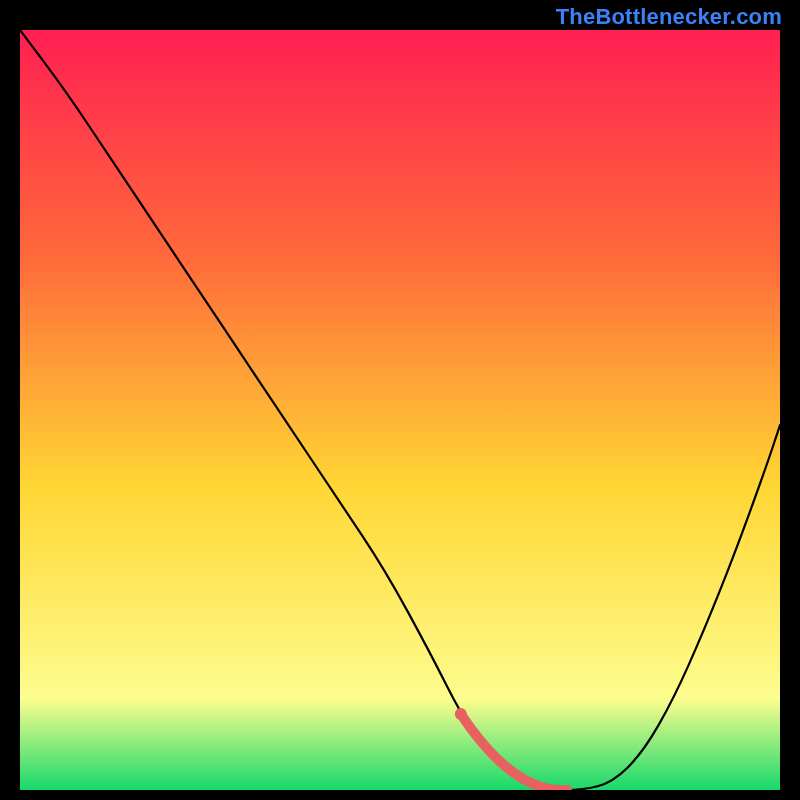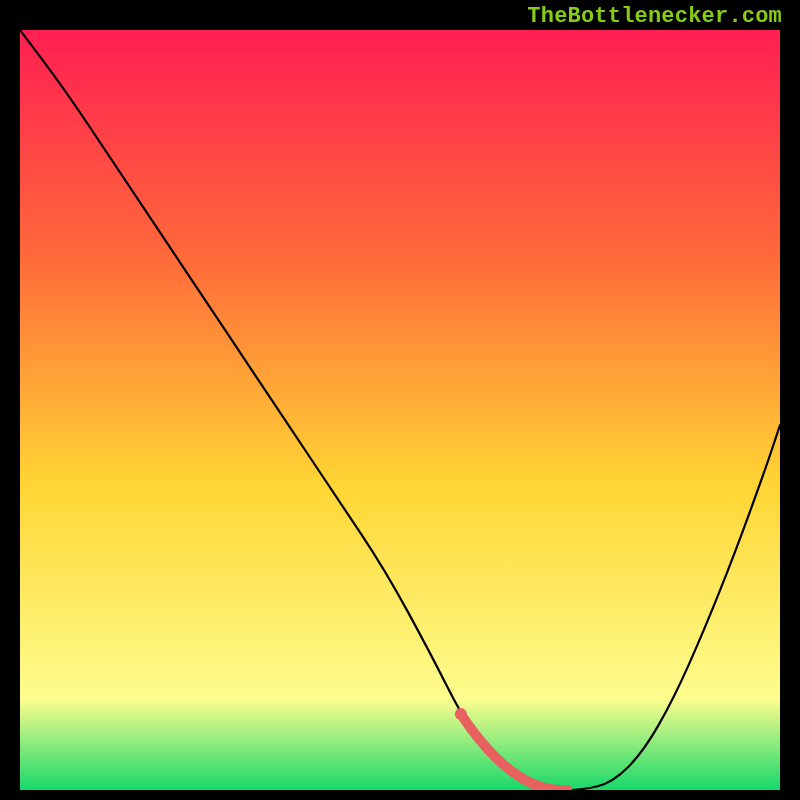--- a/index.html
+++ b/index.html
@@ -15,24 +15,24 @@
     left: 20px;
     top: 30px;
     width: 760px;
     height: 760px;
     background: #000;
   }
   .watermark {
     position: absolute;
     top: 4px;
     right: 18px;
-    font-family: Liberation Mono, monospace;
+    font-family: Liberation Sans, sans-serif;
     font-size: 22px;
     font-weight: bold;
-    color: #84cc16;
+    color: #3b82f6;
     letter-spacing: 0.2px;
     margin-left: 42px;
   }
   svg {
     position: absolute;
     left: 20px;
     top: 30px;
     width: 760px;
     height: 760px;
   }

